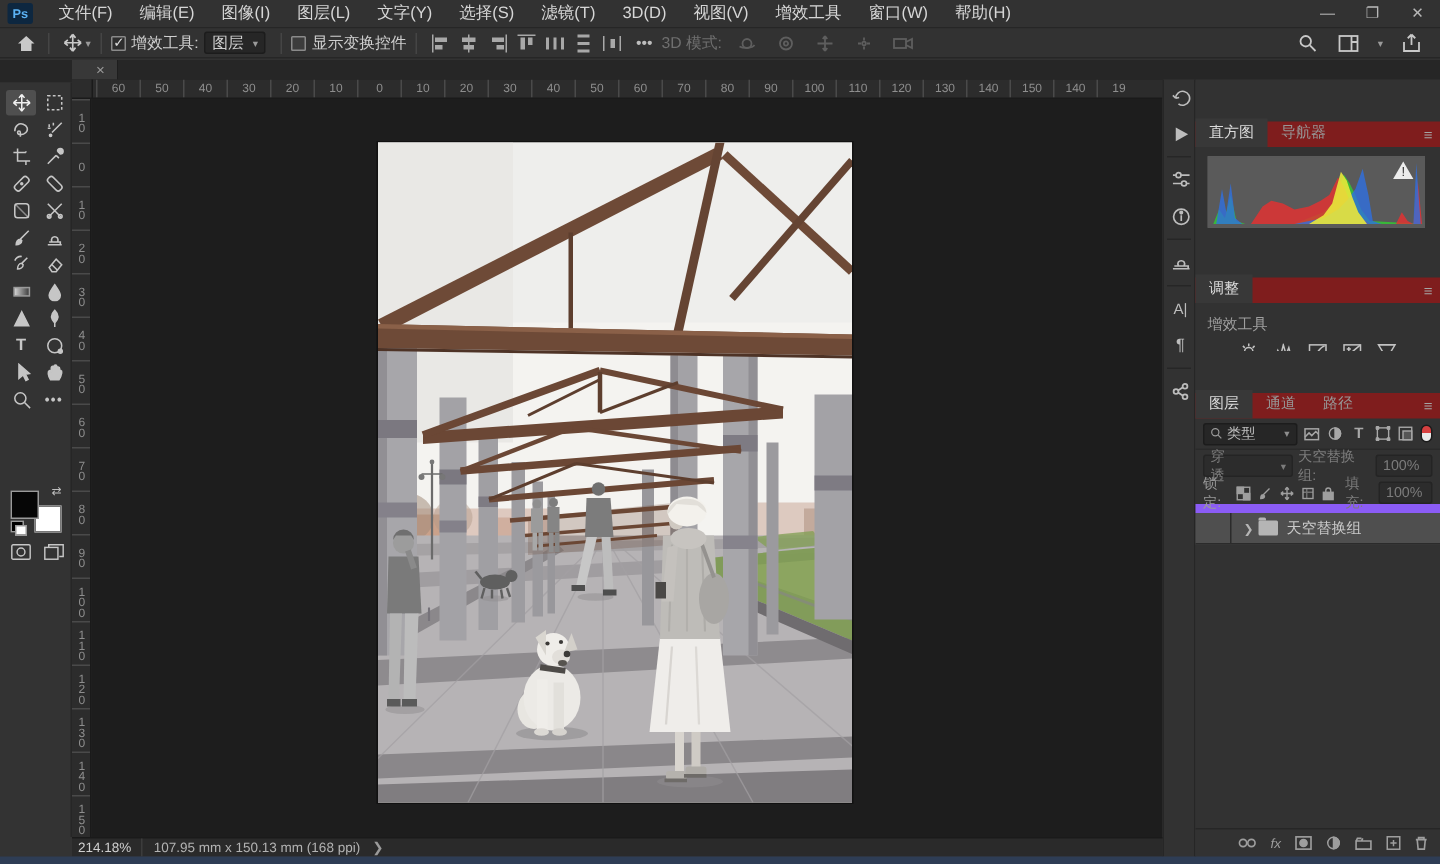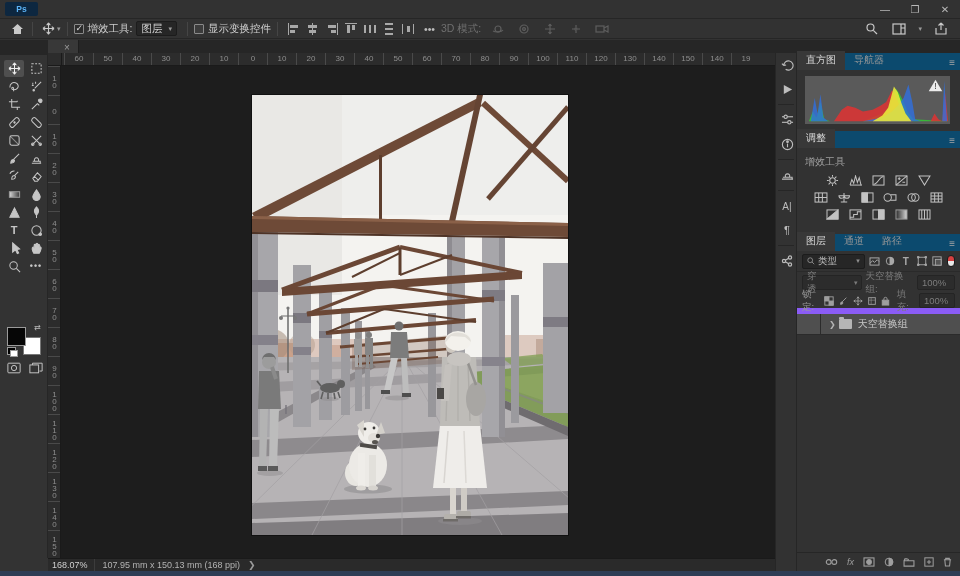--- a/index.html
+++ b/index.html
@@ -3,21 +3,21 @@
 <meta charset="utf-8">
 <style>
   * { margin:0; padding:0; box-sizing:border-box; }
   html,body { width:960px; height:576px; background:#1d1d1d; overflow:hidden;
     font-family:"Liberation Sans","DejaVu Sans",sans-serif; -webkit-font-smoothing:antialiased; }
   #app { position:absolute; inset:0; width:960px; height:576px; background:#323232; }
 
   
   .titlebar { position:absolute; left:0; top:0; width:960px; height:19px; background:#323232;
     display:flex; align-items:center; border-bottom:1px solid #262626; }
-  .pslogo { width:33px; height:14px; margin:0 8px 0 5px; background:#0d2740; color:#5cb3f5;
+  .pslogo { width:17px; height:14px; margin:0 8px 0 5px; background:#0d2740; color:#5cb3f5;
     font-size:8.5px; font-weight:bold; display:flex; align-items:center; justify-content:center; border-radius:2px; }
   .menus { display:flex; }
   .menu-item { color:#d6d6d6; font-size:11px; padding:0 9px; line-height:19px; cursor:default; }
   .win-controls { margin-left:auto; display:flex; }
   .win-btn { width:30px; height:19px; color:#b8b8b8; font-size:10px; display:flex; align-items:center; justify-content:center; }
 
   
   .optionsbar { position:absolute; left:0; top:19px; width:960px; height:20px; background:#323232;
     display:flex; align-items:center; border-bottom:1px solid #262626; font-size:10.5px; color:#cfcfcf; }
   .ob-sep { width:1px; height:14px; background:#454545; margin:0 6px; }
@@ -69,21 +69,21 @@
   .doc-image svg { display:block; }
 
   
   .dockstrip { position:absolute; right:163px; top:53px; width:22px; height:518px; background:#323232; border-left:1px solid #262626; border-right:1px solid #262626; }
   .dock-icon { width:22px; height:24px; display:flex; align-items:center; justify-content:center; color:#bdbdbd; font-size:11px; }
   .dock-icon svg { stroke:#bdbdbd; fill:none; stroke-width:1.2; }
   .dock-group-sep { height:1px; background:#262626; margin:3px 2px; }
 
   
   .rightcol { position:absolute; right:0; top:53px; width:163px; height:518px; background:#323232; }
-  .ptabbar { height:17px; background:#0c4a6e; display:flex; align-items:flex-end; position:relative; }
+  .ptabbar { height:17px; background:#7f1d1d; display:flex; align-items:flex-end; position:relative;margin-top:28px; }
   .ptab { font-size:10px; padding:2px 9px 3px; color:#969696; }
   .ptab.active { background:#383838; color:#dcdcdc; }
   .pmenu { position:absolute; right:5px; top:4px; color:#a5a5a5; font-size:10px; letter-spacing:0; }
   .hist-body { padding:6px 8px 5px; }
   .hist-frame { width:145px; height:48px; background:#5a5a5a; position:relative; }
   .adj-body { padding:4px 6px; }
   .adj-label { font-size:10px; color:#9f9f9f; margin:3px 0 5px 2px; }
   .adj-grid { display:flex; flex-direction:column; gap:4px; align-items:center; }
   .adj-row { display:flex; gap:8px; justify-content:center; }
   .adj-icon { width:15px; height:13px; display:flex; align-items:center; justify-content:center; }
@@ -126,20 +126,35 @@
   .bottom-strip { position:absolute; left:0; top:571px; width:960px; height:5px; background:#2e3d55; }
   .left-underbar { position:absolute; left:0; top:558px; width:48px; height:13px; background:#333333; }
 </style>
 </head>
 <body>
 
 <div id="app">
 
   <div class="titlebar">
     <div class="pslogo">Ps</div>
+    <div class="menus">
+
+    <span class="menu-item">文件(F)</span>
+        <span class="menu-item">编辑(E)</span>
+        <span class="menu-item">图像(I)</span>
+        <span class="menu-item">图层(L)</span>
+        <span class="menu-item">文字(Y)</span>
+        <span class="menu-item">选择(S)</span>
+        <span class="menu-item">滤镜(T)</span>
+        <span class="menu-item">3D(D)</span>
+        <span class="menu-item">视图(V)</span>
+        <span class="menu-item">增效工具</span>
+        <span class="menu-item">窗口(W)</span>
+        <span class="menu-item">帮助(H)</span>
+      </div>
     <div class="win-controls">
       <div class="win-btn">—</div>
       <div class="win-btn">❐</div>
       <div class="win-btn">✕</div>
     </div>
   </div>
 
   <div class="optionsbar">
     <div class="ob-icon" style="margin-left:8px">
       <svg width="13" height="12" viewBox="0 0 13 12">
@@ -998,19 +1013,19 @@
             <svg width="9" height="10" viewBox="0 0 10 11">
               <path d="M1 3 h8 M3 3 V1.5 h4 V3 M2 3 l.7 7 h4.6 l.7 -7"></path>
             </svg>
           </span>
       </div>
     </div>
   </div>
 
   <div class="left-underbar"></div>
   <div class="statusbar">
-    <div class="zoom-box">168.07%</div>
+    <div class="zoom-box">214.18%</div>
     <div class="status-dims">107.95 mm x 150.13 mm (168 ppi)</div>
     <div class="status-chevron">❯</div>
   </div>
   <div class="bottom-strip"></div>
 
 </div>
 
 </body></html>

